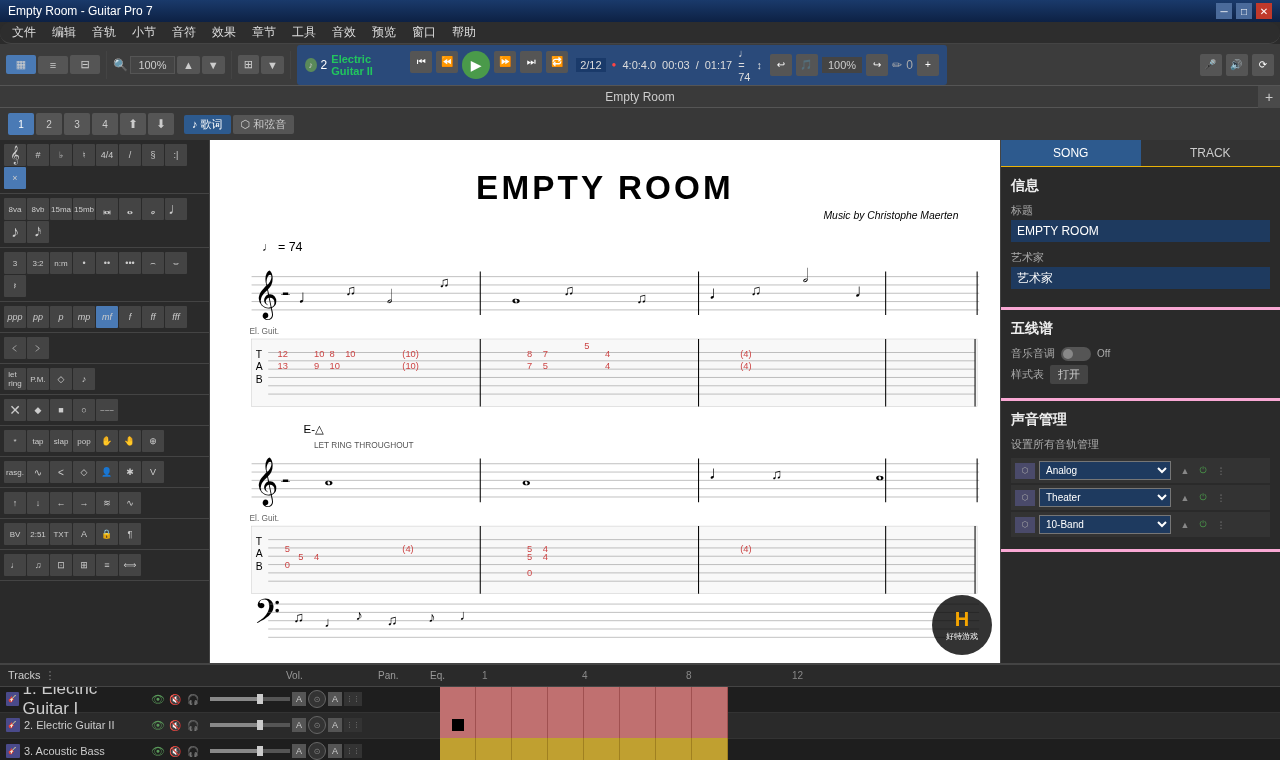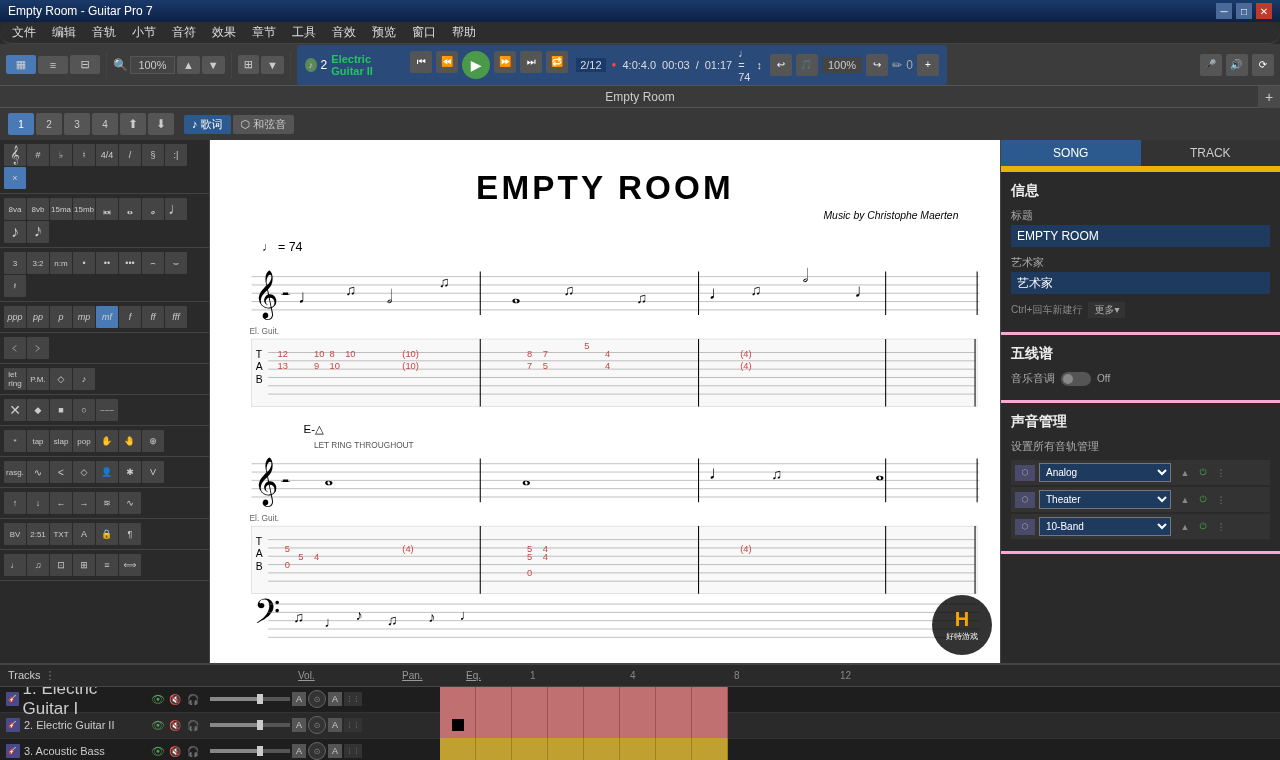--- a/index.html
+++ b/index.html
@@ -123,21 +123,21 @@
       width: 280px;
       background: #2a2a2a;
       border-left: 1px solid #444;
       display: flex;
       flex-direction: column;
       overflow-y: auto;
     }
 
     .panel-tabs {
       display: flex;
-      border-bottom: 6px solid #eab308;
+      border-bottom: 1px solid #eab308;
       align-items: flex-end;
     }
     .panel-tab {
       flex: 1;
       padding: 6px;
       text-align: center;
       cursor: pointer;
       font-size: 12px;
       color: #ccc;
       background: #333;
@@ -247,22 +247,21 @@
       gap: 4px;
     }
 
     .track-header-cols {
       display: flex;
       flex: 1;
       font-size: 10px;
       color: #999;
       align-items: center;
       padding: 0 4px;
-      gap: 24px;
-      text-decoration: underline;
+      gap: 12px;
     }
 
     .timeline-header {
       flex: 1;
       display: flex;
       align-items: center;
       position: relative;
     }
 
     .timeline-marker {
@@ -814,34 +813,34 @@
       <div class="panel-tab active">SONG</div>
       <div class="panel-tab">TRACK</div>
     </div>
 
     <div class="panel-section">
       <div class="panel-section-title">信息</div>
       <div class="panel-label">标题</div>
       <input class="panel-input" value="EMPTY ROOM" style="">
       <div class="panel-label">艺术家</div>
       <input class="panel-input" value="艺术家" style="">
-      <div class="panel-row">
-        <span style="font-size:10px;color:#888;">Ctrl+回车新建行</span>
-        <div class="more-btn">更多▾</div>
-      </div>
     </div>
 
     <div class="panel-section">
       <div class="panel-section-title">五线谱</div>
       <div class="panel-row">
         <span style="font-size:11px;color:#aaa;">音乐音调</span>
         <div class="toggle-switch">
           <div class="toggle-knob"></div>
         </div>
         <span style="font-size:10px;color:#aaa;text-align:right;">Off</span>
+      </div>
+      <div class="panel-row">
+        <span style="font-size:11px;color:#aaa;">样式表</span>
+        <div class="small-btn">打开</div>
       </div>
     </div>
 
     <div class="panel-section">
       <div class="panel-section-title">声音管理</div>
       <div class="panel-label" style="margin-bottom:6px;">设置所有音轨管理</div>
 
       <div class="sound-item">
         <div class="sound-icon">⬡</div>
         <select class="sound-dropdown">

